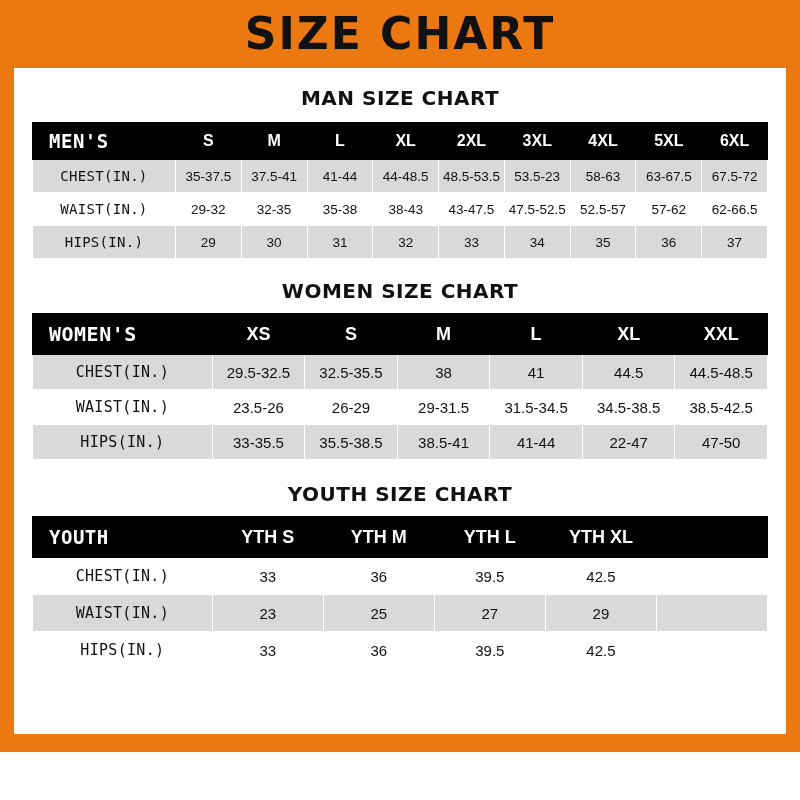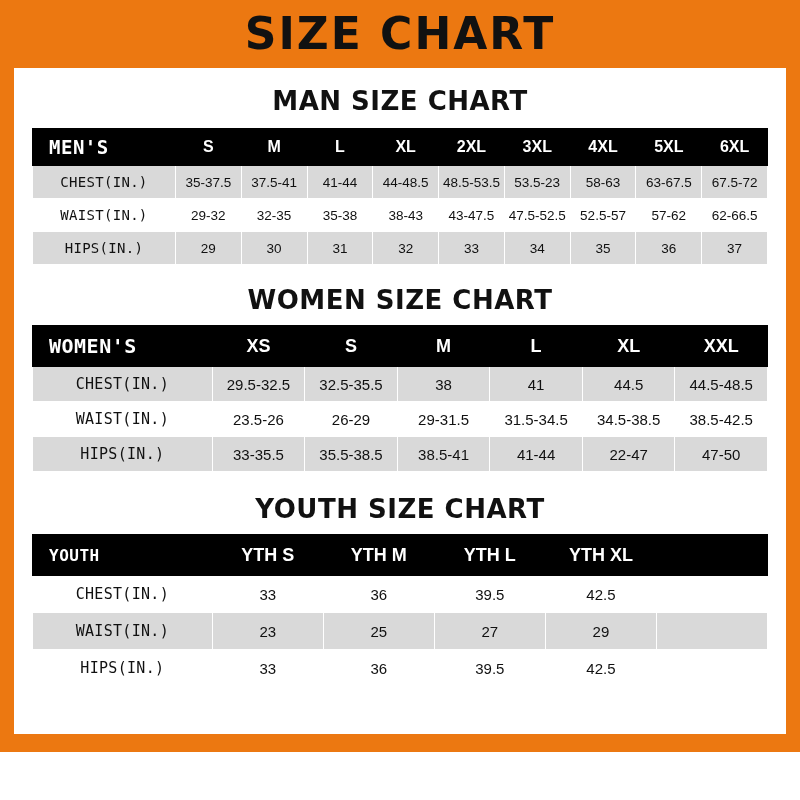--- a/index.html
+++ b/index.html
@@ -41,21 +41,21 @@
     color: #111111;
     line-height: 1;
   }
   .content {
     padding: 0 18px;
   }
   .section-title {
     text-align: center;
     font-family: "DejaVu Sans", sans-serif;
     font-weight: bold;
-    font-size: 26px;
+    font-size: 20px;
     color: #111111;
     letter-spacing: 0.5px;
   }
   .t-man { margin-top: 18px; }
   .t-women { margin-top: 20px; }
   .t-youth { margin-top: 22px; }
 
   table {
     width: 100%;
     border-collapse: collapse;
@@ -100,21 +100,21 @@
   table.men tbody td.rowlabel { font-size: 14px; }
 
   
   table.women thead th { height: 38px; font-size: 18px; }
   table.women thead th.hdr-label { font-size: 20px; }
   table.women tbody td { height: 32px; font-size: 15px; }
   table.women tbody td.rowlabel { font-size: 15px; }
 
   
   table.youth thead th { height: 38px; font-size: 18px; }
-  table.youth thead th.hdr-label { font-size: 16px; margin-top: 35px; }
+  table.youth thead th.hdr-label { font-size: 19px; margin-top: 35px; }
   table.youth tbody td { height: 34px; font-size: 15px; }
   table.youth tbody td.rowlabel { font-size: 15px; }
 
   .note {
     margin-top: 16px;
     padding: 0 8px;
     text-align: center;
     color: #e23b26;
     font-size: 17.5px;
     font-family: "Liberation Serif", serif;

